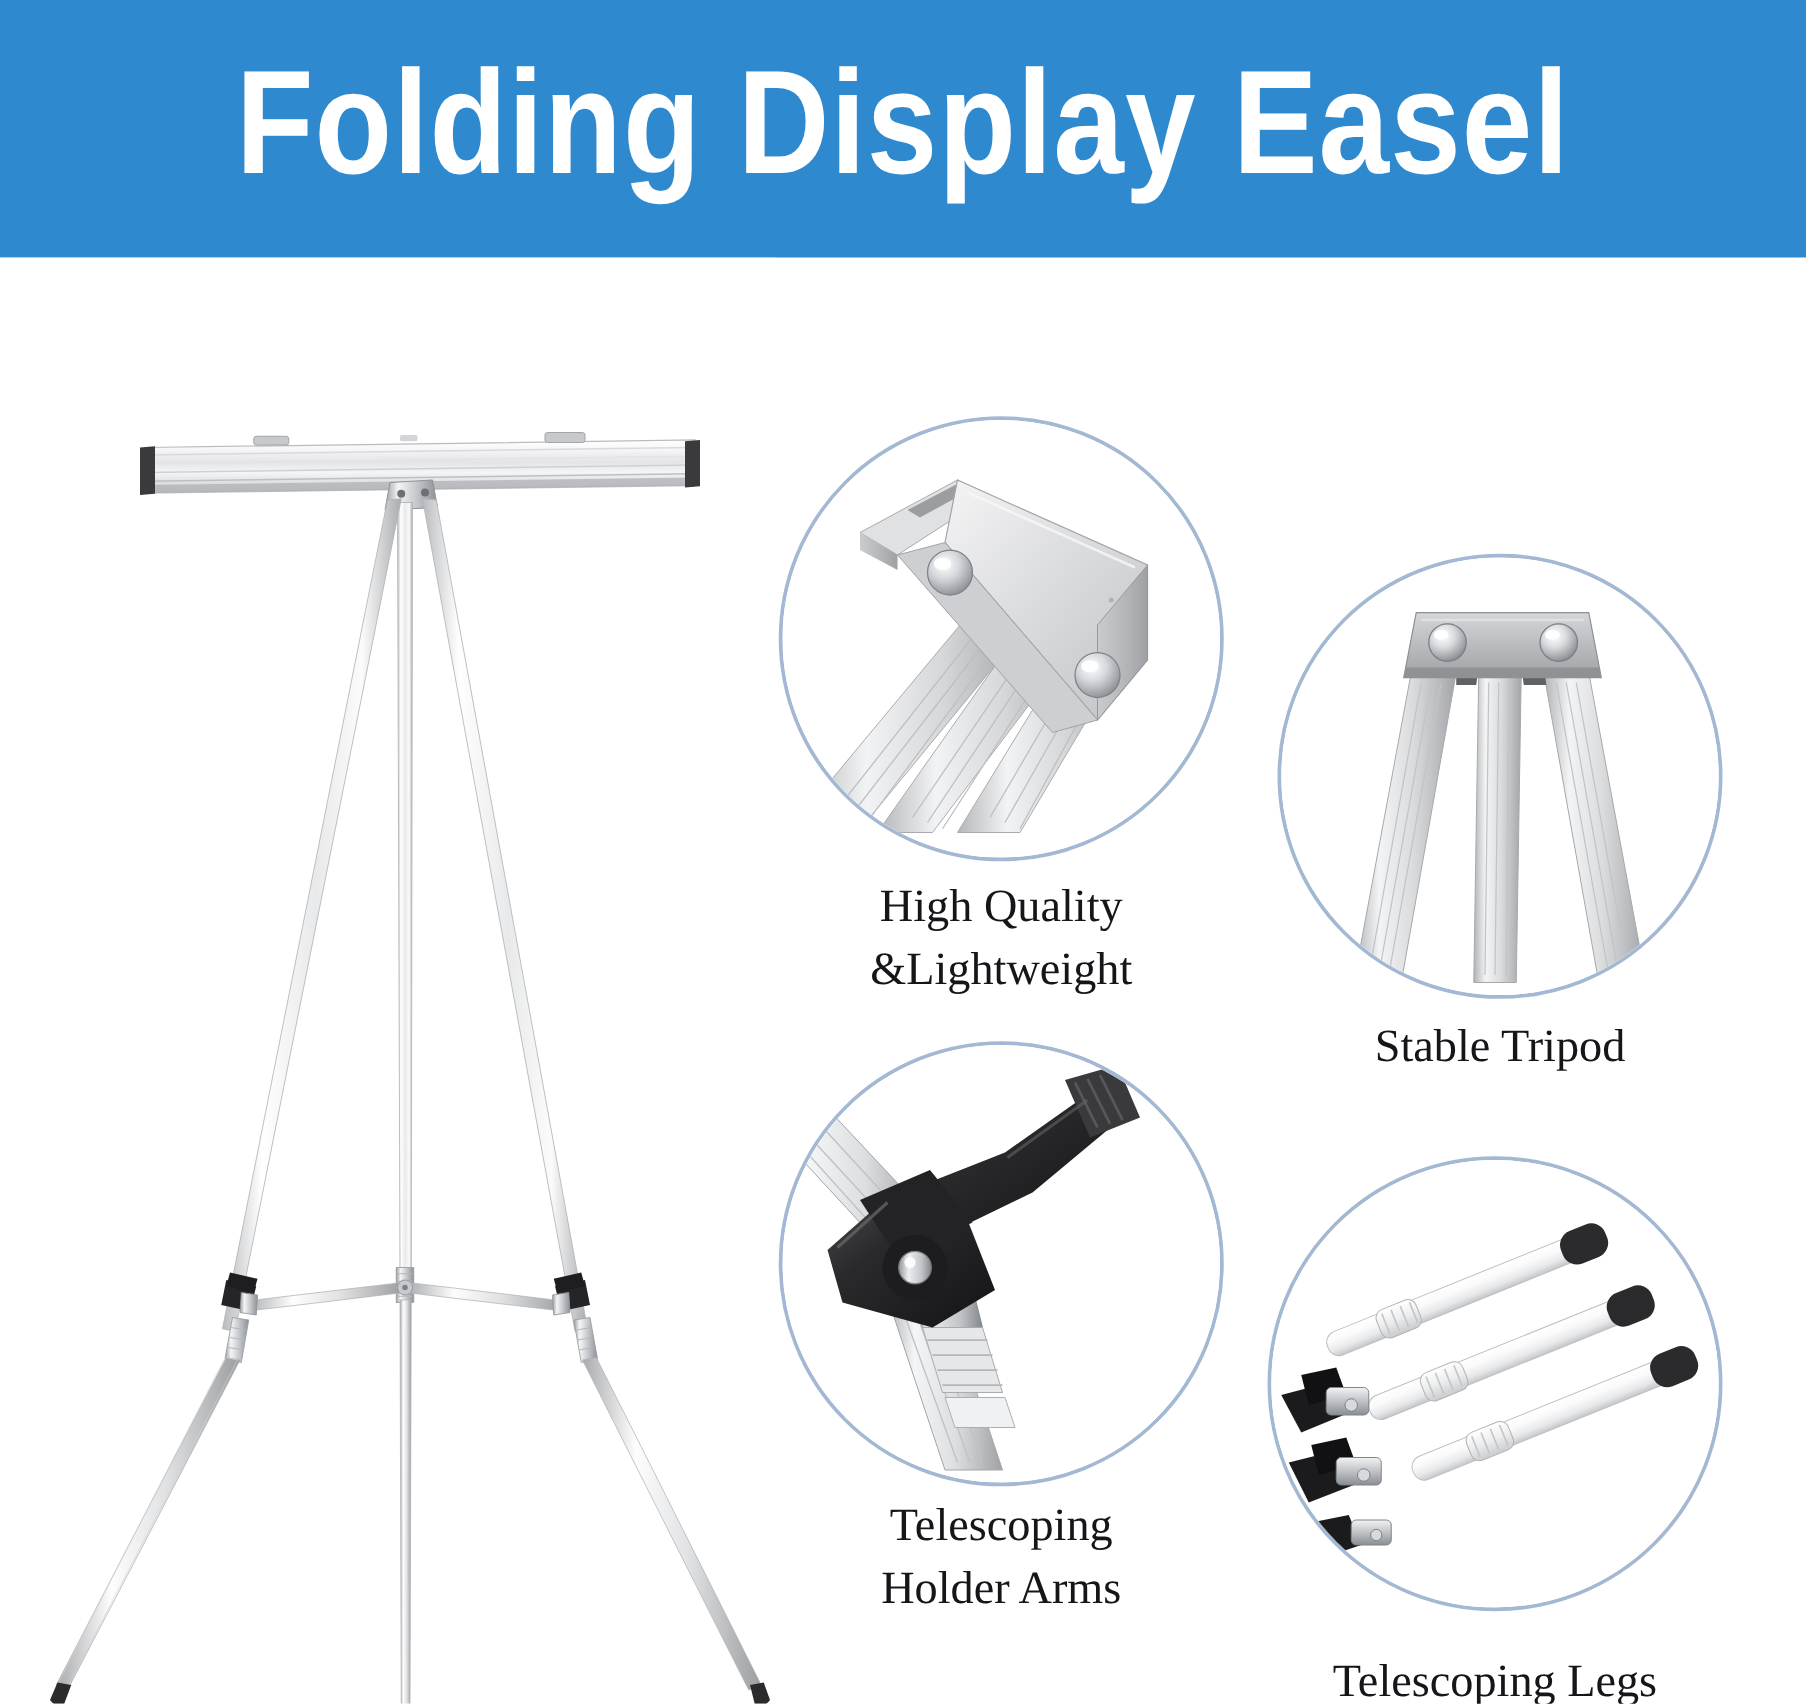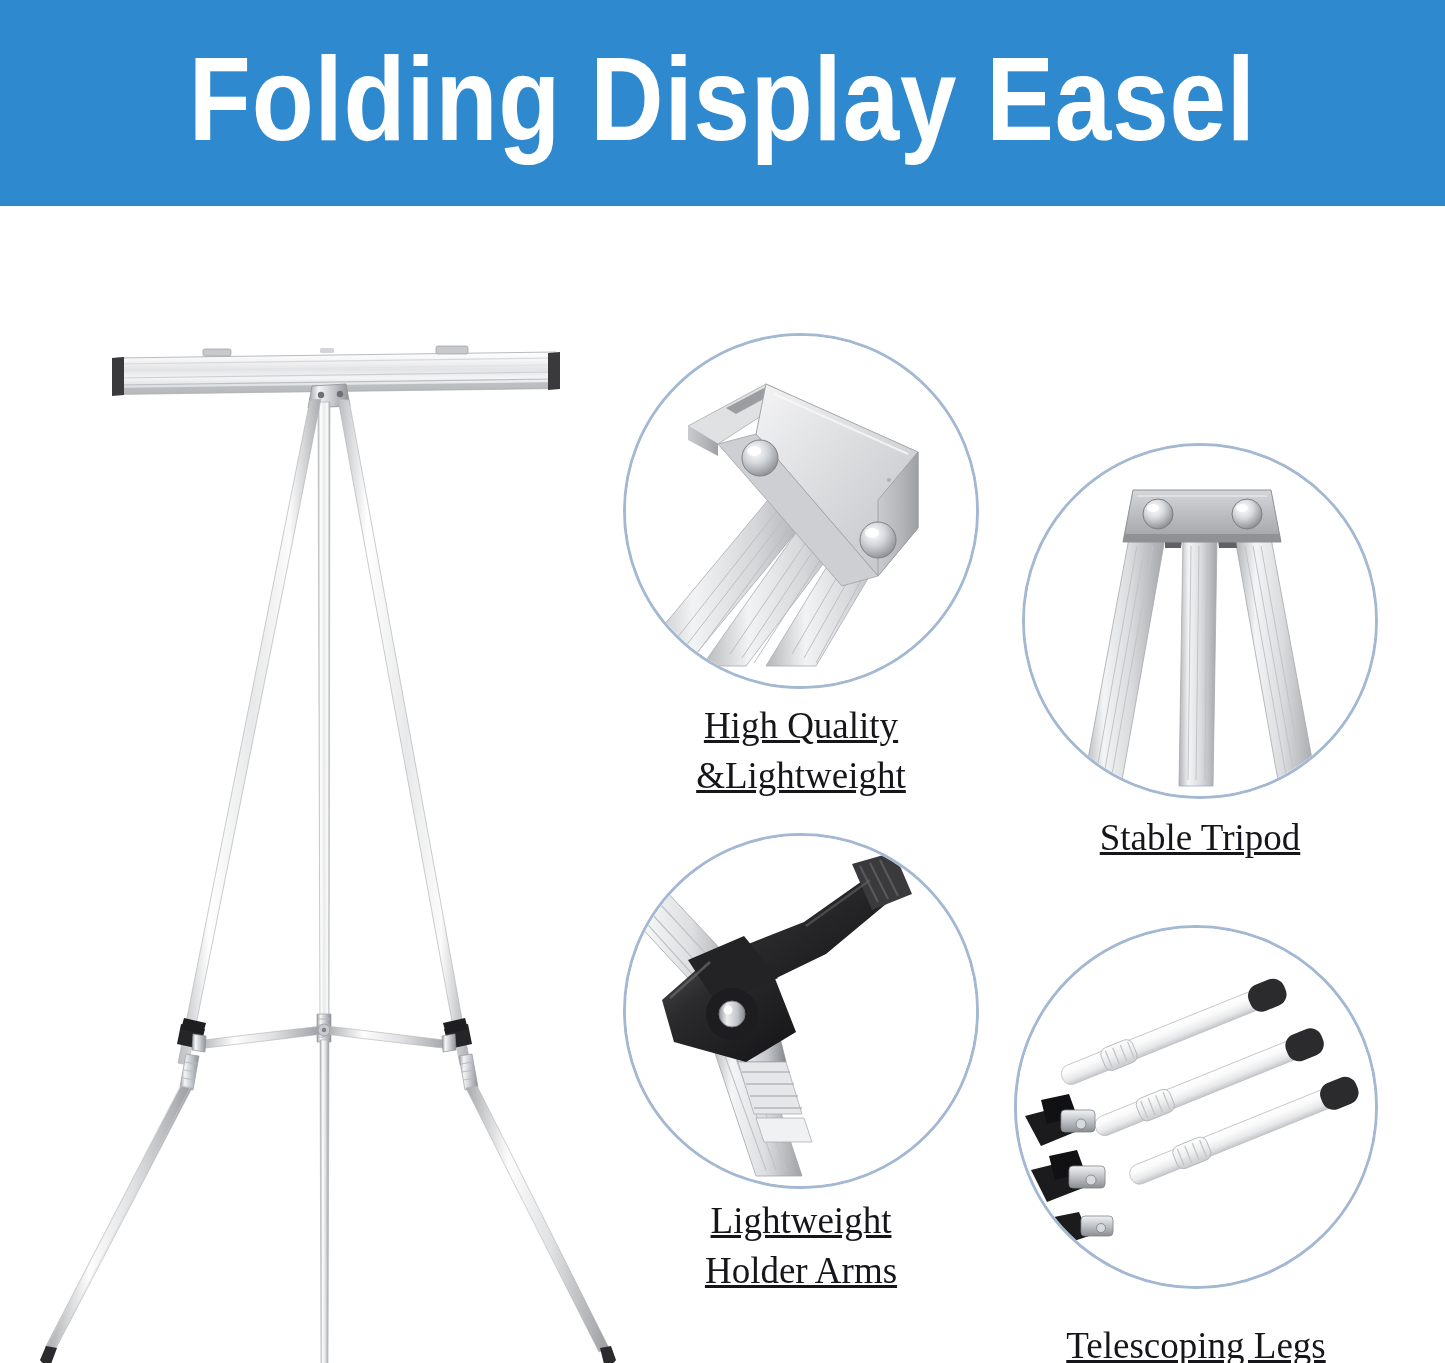--- a/index.html
+++ b/index.html
@@ -69,21 +69,20 @@
   }
   .feature-circle svg { display: block; }
   .feature-label {
     position: absolute;
     text-align: center;
     color: #16161a;
     font-family: "Liberation Serif", serif;
     font-size: 37px;
     line-height: 1.35;
     white-space: pre-line;
-    text-decoration: underline;
   }
 
   #feature-1 { left: 623px; top: 333px; }
   #feature-1 .feature-circle { width: 356px; height: 356px; }
   #feature-1 .feature-label { left: -20px; top: 368px; width: 396px; }
 
   #feature-2 { left: 1022px; top: 443px; }
   #feature-2 .feature-circle { width: 356px; height: 356px; }
   #feature-2 .feature-label { left: -20px; top: 370px; width: 396px; text-align: center; }
 
@@ -392,21 +391,21 @@
 
         <circle cx="106" cy="178" r="26" fill="#1d1d1f"></circle>
         <circle cx="106" cy="178" r="13" fill="url(#f3chrome)" stroke="#7c7f83" stroke-width="1"></circle>
         <circle cx="102" cy="174" r="4.5" fill="#ffffff" opacity="0.85"></circle>
 
         <path d="M44,162 L84,126" stroke="#6b6b6e" stroke-width="2.5" fill="none" opacity="0.7"></path>
         <path d="M180,90 L244,44" stroke="#626265" stroke-width="2.5" fill="none" opacity="0.6"></path>
       </g>
     </svg>
   </div>
-  <div class="feature-label">Lightweight
+  <div class="feature-label">Telescoping
 Holder Arms</div>
 </div>
 
 <div class="feature" id="feature-4">
   <div class="feature-circle" style="border-color: rgb(163, 184, 210);">
     <svg width="358" height="358" viewBox="0 0 358 358" xmlns="http://www.w3.org/2000/svg">
       <defs>
         <linearGradient id="f4tube" x1="0" y1="0" x2="0" y2="1">
           <stop offset="0%" stop-color="#ffffff"></stop>
           <stop offset="35%" stop-color="#fafafa"></stop>

